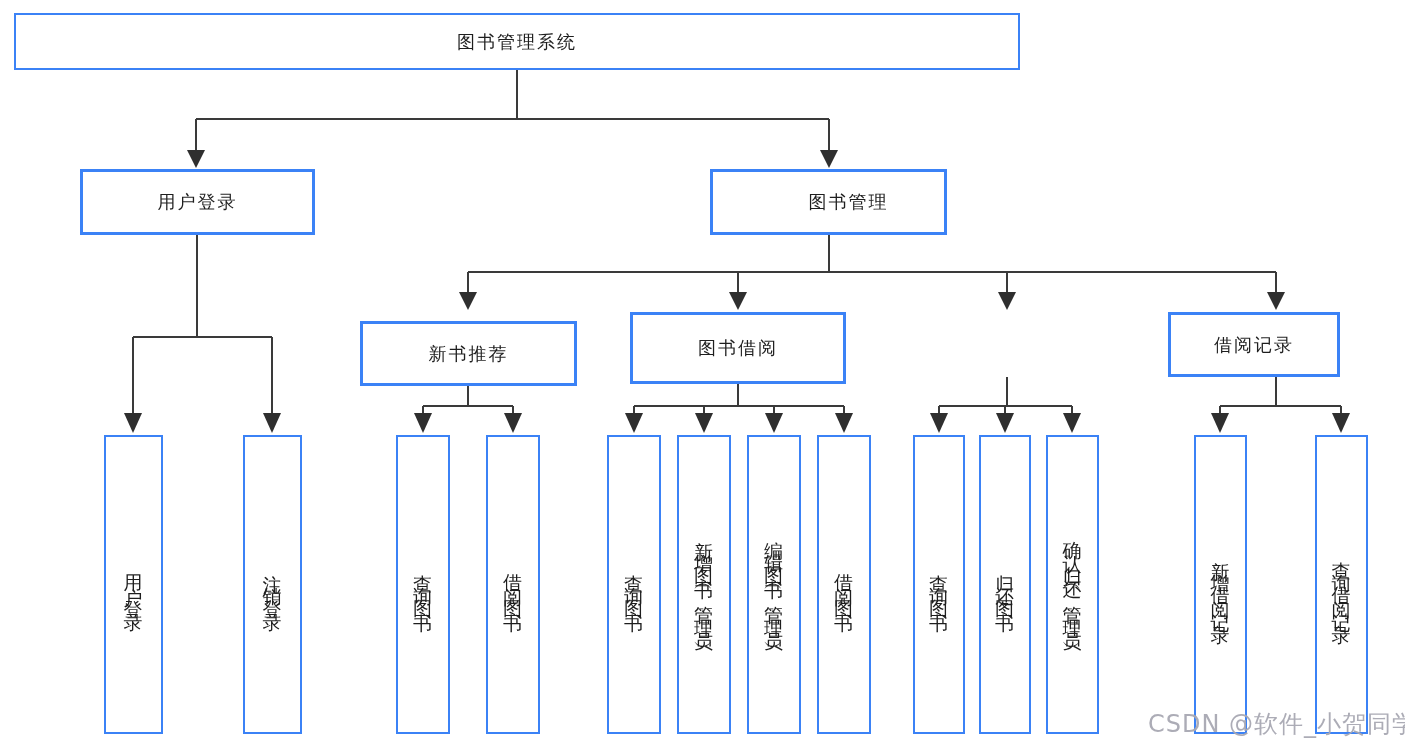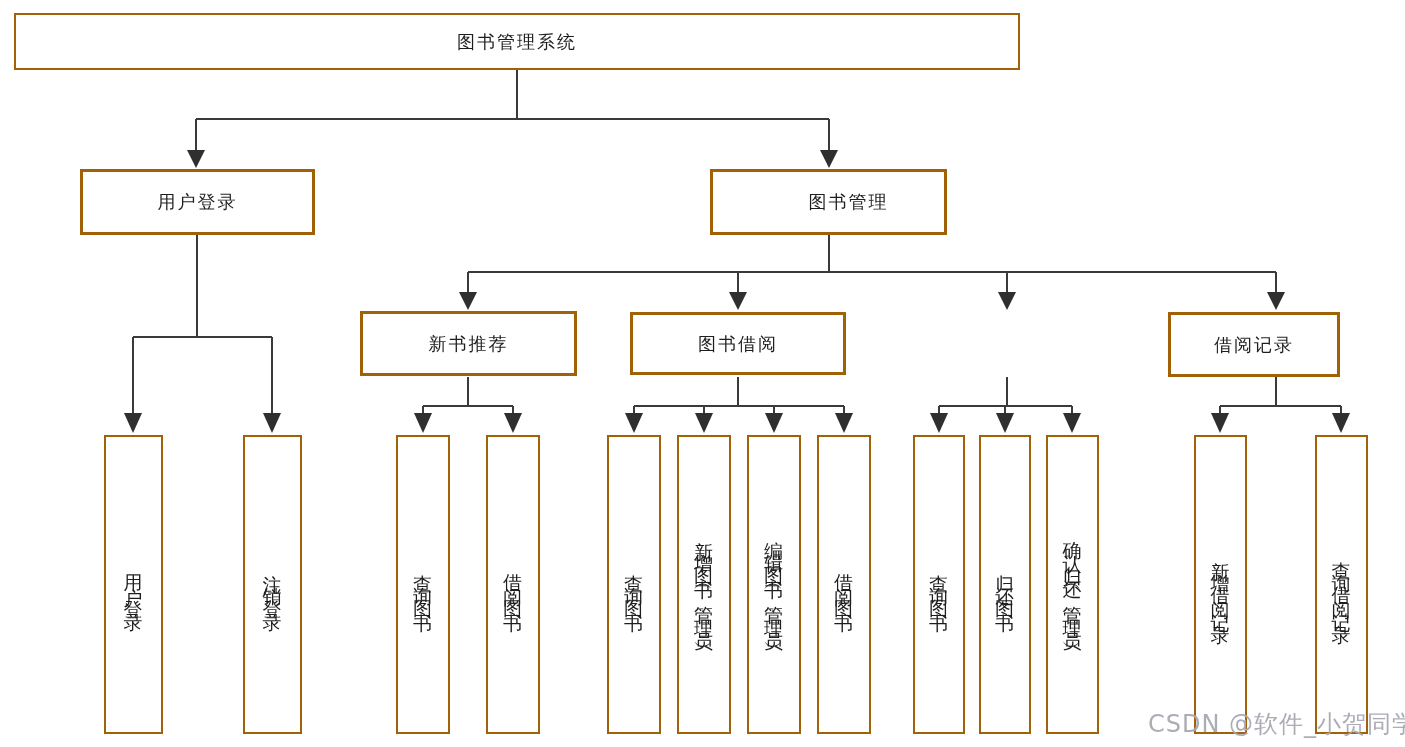--- a/index.html
+++ b/index.html
@@ -15,21 +15,21 @@
   .connectors {
     position: absolute;
     left: 0; top: 0;
     width: 1405px; height: 747px;
     z-index: 1;
   }
   .node {
     position: absolute;
     box-sizing: border-box;
     background: #ffffff;
-    border: 2px solid #a16207;
+    border: 2px solid #3b82f6;
     display: flex;
     align-items: center;
     justify-content: center;
     z-index: 2;
   }
   .hnode {
     border-width: 3px;
     font-size: 18px;
     letter-spacing: 2px;
     white-space: nowrap;
@@ -91,22 +91,22 @@
       <polygon points="1211,413 1229,413 1220,433"></polygon>
       <polygon points="1332,413 1350,413 1341,433"></polygon>
     </g>
   </svg>
 
   <div class="node hnode root" style="left:14px; top:13px; width:1006px; height:57px;">图书管理系统</div>
 
   <div class="node hnode" style="left:80px; top:169px; width:235px; height:66px;">用户登录</div>
   <div class="node hnode" style="left:710px; top:169px; width:237px; height:66px;padding-left:40px;">图书管理</div>
 
-  <div class="node hnode" style="left:360px; top:311px; width:217px; height:65px;">新书推荐</div>
-  <div class="node hnode" style="left:630px; top:312px; width:216px; height:63px;">图书借阅</div>
+  <div class="node hnode" style="left:360px; top:321px; width:217px; height:65px;">新书推荐</div>
+  <div class="node hnode" style="left:630px; top:312px; width:216px; height:72px;">图书借阅</div>
   <div class="node hnode" style="left:1168px; top:312px; width:172px; height:65px;">借阅记录</div>
 
   <div class="node vnode" style="left:104px; top:435px; width:59px; height:299px;">
     <span class="vlabel">用户登录</span>
   </div>
   <div class="node vnode" style="left:243px; top:435px; width:59px; height:299px;">
     <span class="vlabel">注销登录</span>
   </div>
 
   <div class="node vnode" style="left:396px; top:435px; width:54px; height:299px;">

